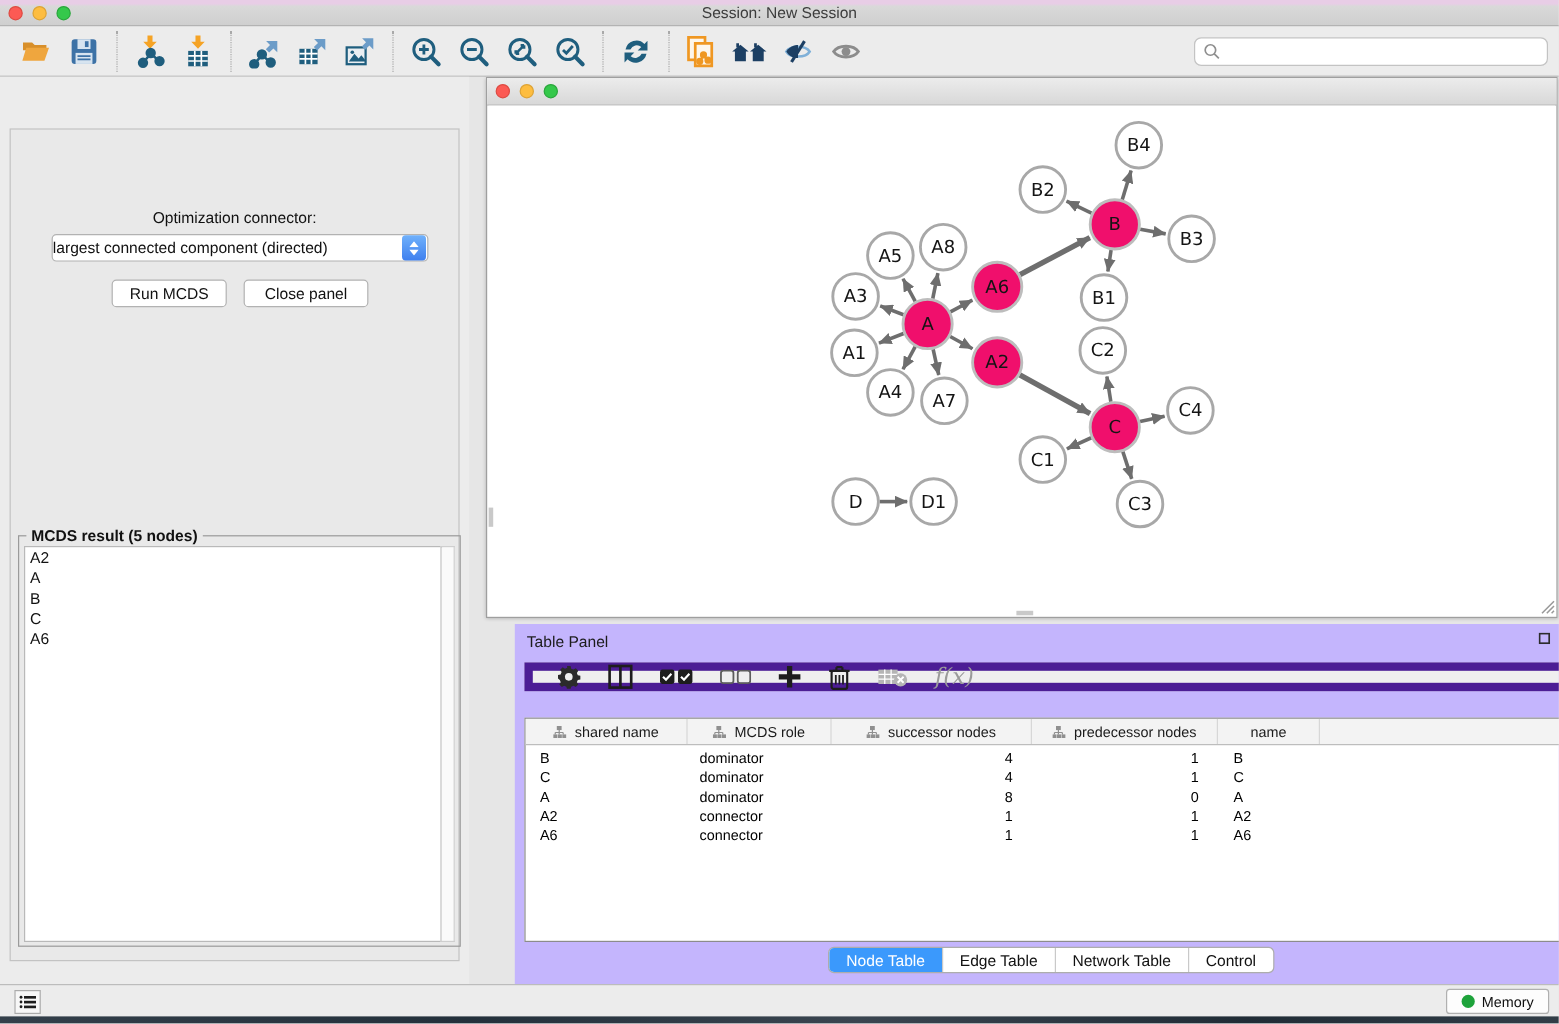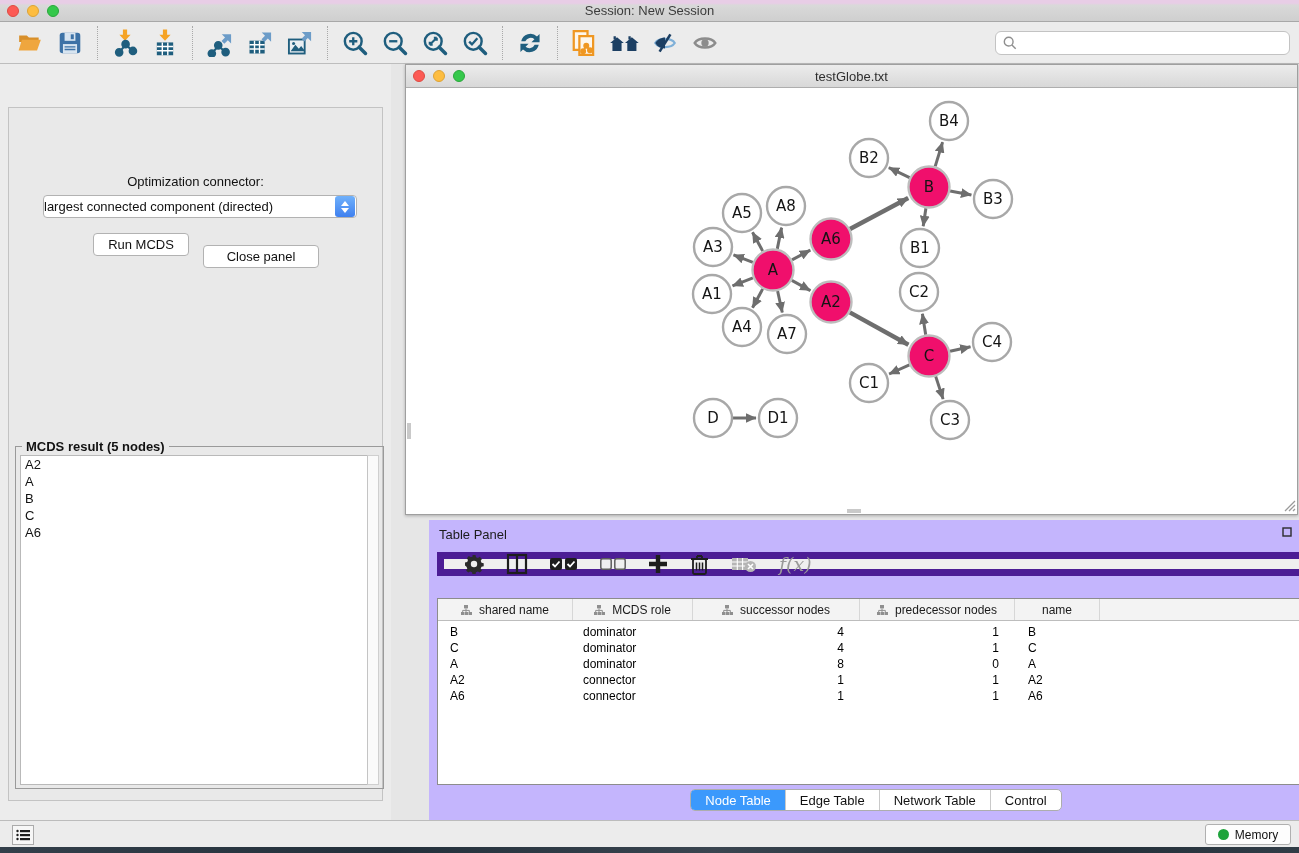--- a/index.html
+++ b/index.html
@@ -264,21 +264,21 @@
         <div class="cap">
           <svg width="8" height="5" viewBox="0 0 8 5">
               <path d="M0 5 L4 0 L8 5z" fill="#fff"></path>
             </svg>
           <svg width="8" height="5" viewBox="0 0 8 5">
               <path d="M0 0 L4 5 L8 0z" fill="#fff"></path>
             </svg>
         </div>
       </div>
       <div class="mac-btn" style="left:84px; top:125px; width:96px;">Run MCDS</div>
-      <div class="mac-btn" style="left:194px; top:137px; width:116px;">Close panel</div>
+      <div class="mac-btn" style="left:194px; top:125px; width:104px;">Close panel</div>
       <div class="groupbox">
         <div class="legend">MCDS result (5 nodes)</div>
         <div class="result-list">
             <div class="result-item">A2</div>
             <div class="result-item">A</div>
             <div class="result-item">B</div>
             <div class="result-item">C</div>
             <div class="result-item">A6</div>
           </div>
         <div class="result-scroll"></div>
@@ -286,21 +286,20 @@
     </div>
   </div>
 
   <div class="net-window">
     <div class="net-titlebar">
       <div class="lights" style="top:5px;">
         <div class="light red"></div>
         <div class="light yellow"></div>
         <div class="light green"></div>
       </div>
-      <div class="title">testGlobe.txt</div>
     </div>
     <div class="net-canvas">
       <svg id="graph-svg" width="889" height="425" viewBox="0 0 889 425">
         <defs>
           <marker id="arrow" viewBox="0 0 10 9" refX="9.5" refY="4.5" markerWidth="11" markerHeight="10" orient="auto" markerUnits="userSpaceOnUse">
             <path d="M0,0 L10,4.5 L0,9 z" fill="#6e6e6e"></path>
           </marker>
         </defs>
         <g id="graph-edges">
             <line x1="346.0" y1="189.9" x2="325.5" y2="197.9" stroke="#6e6e6e" stroke-width="3" marker-end="url(#arrow)"></line>

